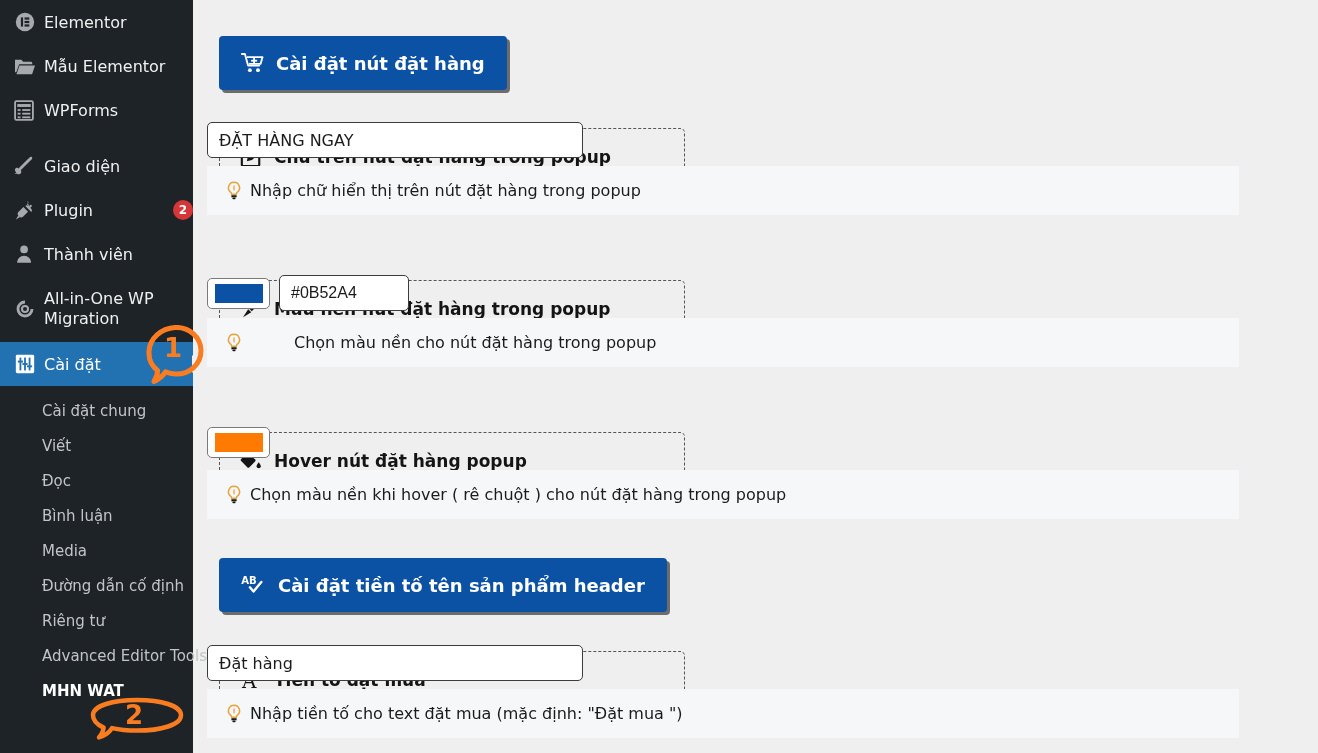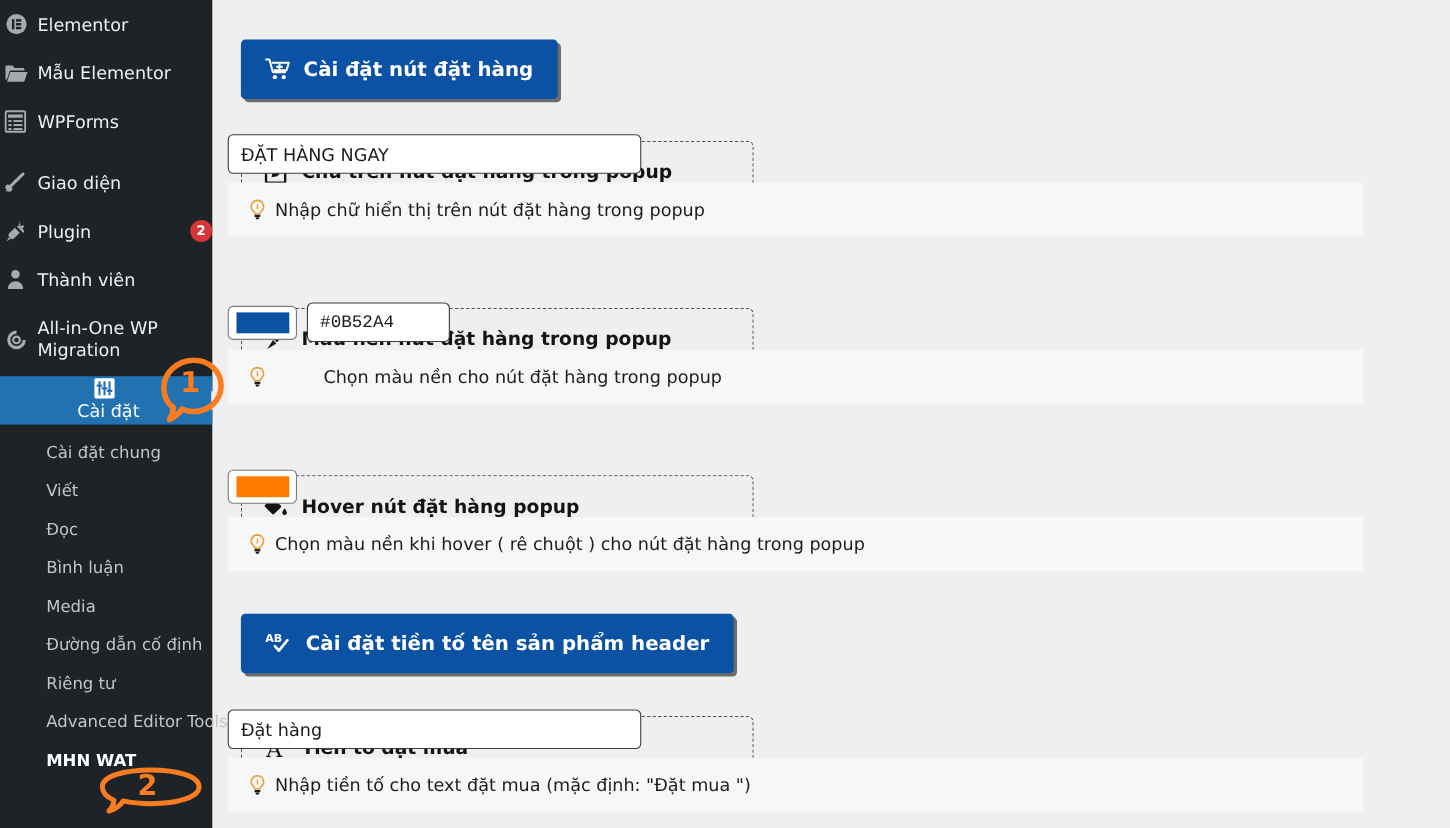--- a/index.html
+++ b/index.html
@@ -16,39 +16,38 @@
     position: absolute; left: 0; top: 0;
     width: 193px; height: 753px;
     background: #1d2327;
     overflow: visible;
     z-index: 5;
   }
   .menu-item {
     position: relative;
     display: flex; align-items: center;
     height: 44px;
-    padding-left: 4px;
+    padding-left: 14px;
     color: #f0f0f1;
     font-size: 16px;
     cursor: pointer;
     white-space: nowrap;
   }
   .menu-item .mi-icon {
     width: 30px; min-width: 30px;
     display: flex; align-items: center; justify-content: flex-start;
     color: #a7aaad;
   }
   .menu-item .mi-label { flex: 1; }
   .menu-item.two-line { height: 66px; align-items: center; }
   .menu-item.two-line .mi-label { white-space: normal; line-height: 1.22; }
   .menu-item.active {
     background: #2271b1;
     color: #fff;
     font-weight: 400;
-    flex-direction: column;
   }
   .menu-item.active .mi-icon { color: #fff; }
   .menu-item.active::after {
     content: "";
     position: absolute; right: -8px; top: 50%;
     transform: translateY(-50%);
     border-style: solid;
     border-width: 9px 0 9px 9px;
     border-color: transparent transparent transparent #f0f0f1;
   }
@@ -153,21 +152,21 @@
     cursor: pointer;
     padding: 0;
   }
   .swatch-inner { width: 48px; height: 19px; }
   .hex-input {
     margin-left: 9px;
     width: 130px; height: 36px;
     border: 1px solid #3c3c3c;
     border-radius: 5px;
     background: #fff;
-    font-family: Liberation Mono, monospace;
+    font-family: Liberation Sans, sans-serif;
     font-size: 16px;
     color: #1b1b1b;
     padding: 12px 11px;
     outline: none;
   }
 
   
   .hint-row {
     position: absolute;
     left: 14px; right: 0;

